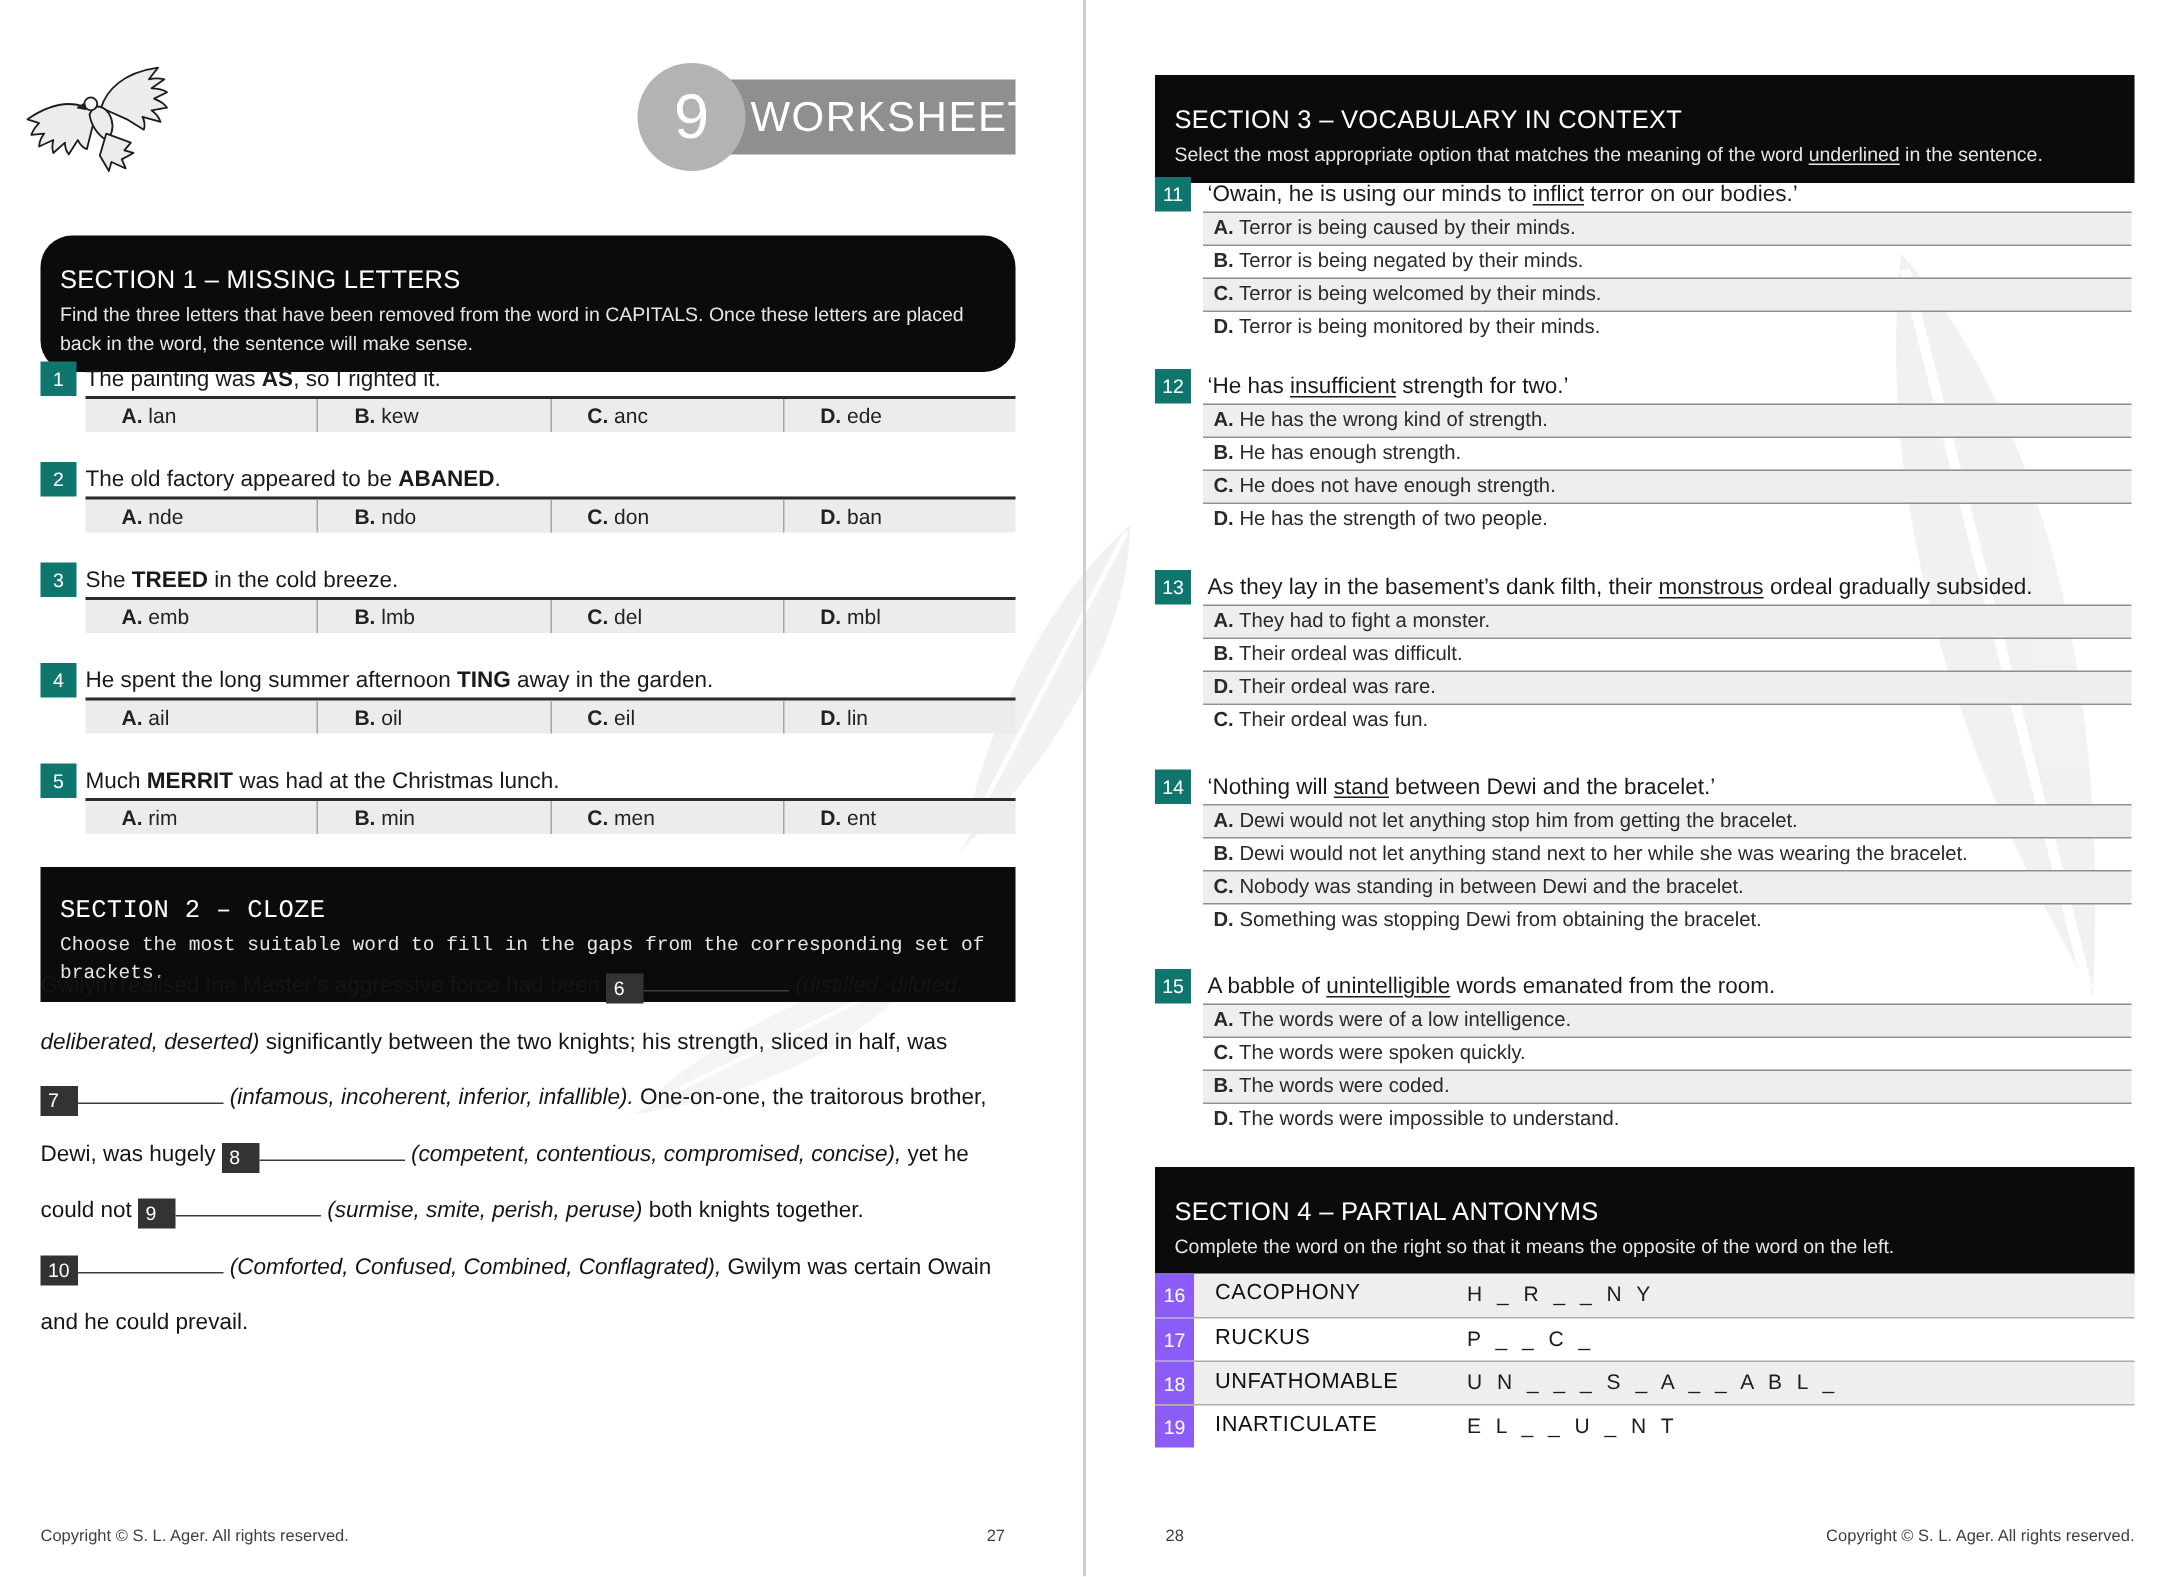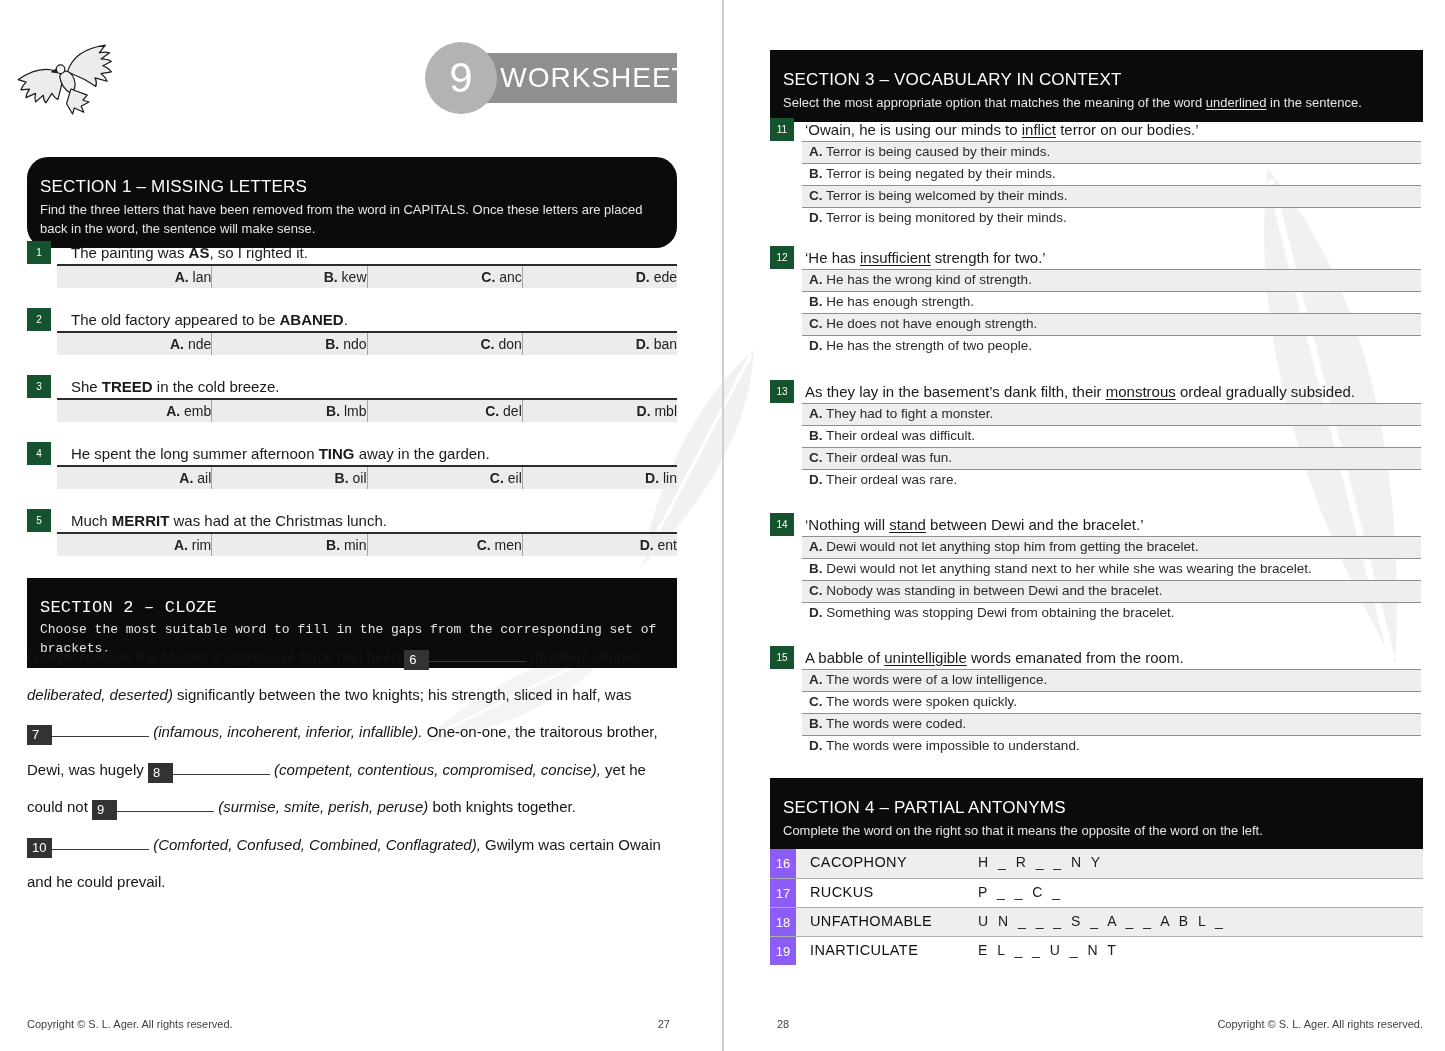--- a/index.html
+++ b/index.html
@@ -20,30 +20,30 @@
         color:#fff;font-size:42px;display:flex;align-items:center;justify-content:center;}
 
   
   .shead{position:absolute;background:#0b0b0b;color:#fff;padding:20px 13px 9px 13px;box-sizing:border-box;}
   .st{font-size:17px;letter-spacing:.2px;margin-bottom:4px;}
   .sd{font-size:13px;color:#e6e6e6;line-height:1.45;}
 
   .u{text-decoration:underline;text-underline-offset:2px;}
 
   
-  .qb{width:24px;height:23px;background:#14532d;color:#fff;font-size:10px;display:flex;
+  .qb{width:24px;height:23px;background:#0f766e;color:#fff;font-size:13px;display:flex;
       align-items:center;justify-content:center;flex:none;}
 
   
   .s1qs{position:absolute;left:27px;top:241px;width:650px;}
   .q1block{margin-bottom:20px;}
   .q1line{display:flex;align-items:center;height:23px;}
-  .q1line .qt{margin-left:20px;font-size:15px;}
+  .q1line .qt{margin-left:6px;font-size:15px;}
   .o1row{display:flex;margin-left:30px;background:#ececec;border-top:2px solid #2b2b2b;height:24px;box-sizing:border-box;}
-  .o1c{flex:1;padding-left:0;font-size:14px;line-height:22px;border-left:1px solid #a5a5a5;color:#222;text-align:right;}
+  .o1c{flex:1;padding-left:24px;font-size:14px;line-height:22px;border-left:1px solid #a5a5a5;color:#222;}
   .o1c:first-child{border-left:none;}
 
   
   .cloze{position:absolute;left:27px;top:638px;width:652px;font-size:15px;line-height:37.5px;color:#151515;}
   .it{font-style:italic;}
   .gap{white-space:nowrap;}
   .gnum{display:inline-block;min-width:16px;padding:1px 4px 2px 5px;background:#333;color:#fff;
         font-size:13px;line-height:17px;vertical-align:-2px;}
   .gline{display:inline-block;width:97px;height:12px;border-bottom:1.5px solid #3c3c3c;}
 
@@ -230,22 +230,22 @@
     </div>
 
     <div class="q3" style="top:380px;">
       <div class="q3line">
           <div class="qb">13</div>
         <div class="qt"><span>As they lay in the basement’s dank filth, their </span><span class="u">monstrous</span><span> ordeal gradually subsided.</span></div>
         </div>
       <div class="o3s">
         <div class="o3"><b>A.</b> <span>They had to fight a monster.</span></div>
         <div class="o3"><b>B.</b> <span>Their ordeal was difficult.</span></div>
+        <div class="o3"><b>D.</b> <span>Their ordeal was rare.</span></div>
         <div class="o3"><b>C.</b> <span>Their ordeal was fun.</span></div>
-        <div class="o3"><b>D.</b> <span>Their ordeal was rare.</span></div>
       </div>
     </div>
 
     <div class="q3" style="top:513px;">
       <div class="q3line">
           <div class="qb">14</div>
         <div class="qt"><span>‘Nothing will </span><span class="u">stand</span><span> between Dewi and the bracelet.’</span></div>
         </div>
       <div class="o3s">
         <div class="o3"><b>A.</b> <span>Dewi would not let anything stop him from getting the bracelet.</span></div>

